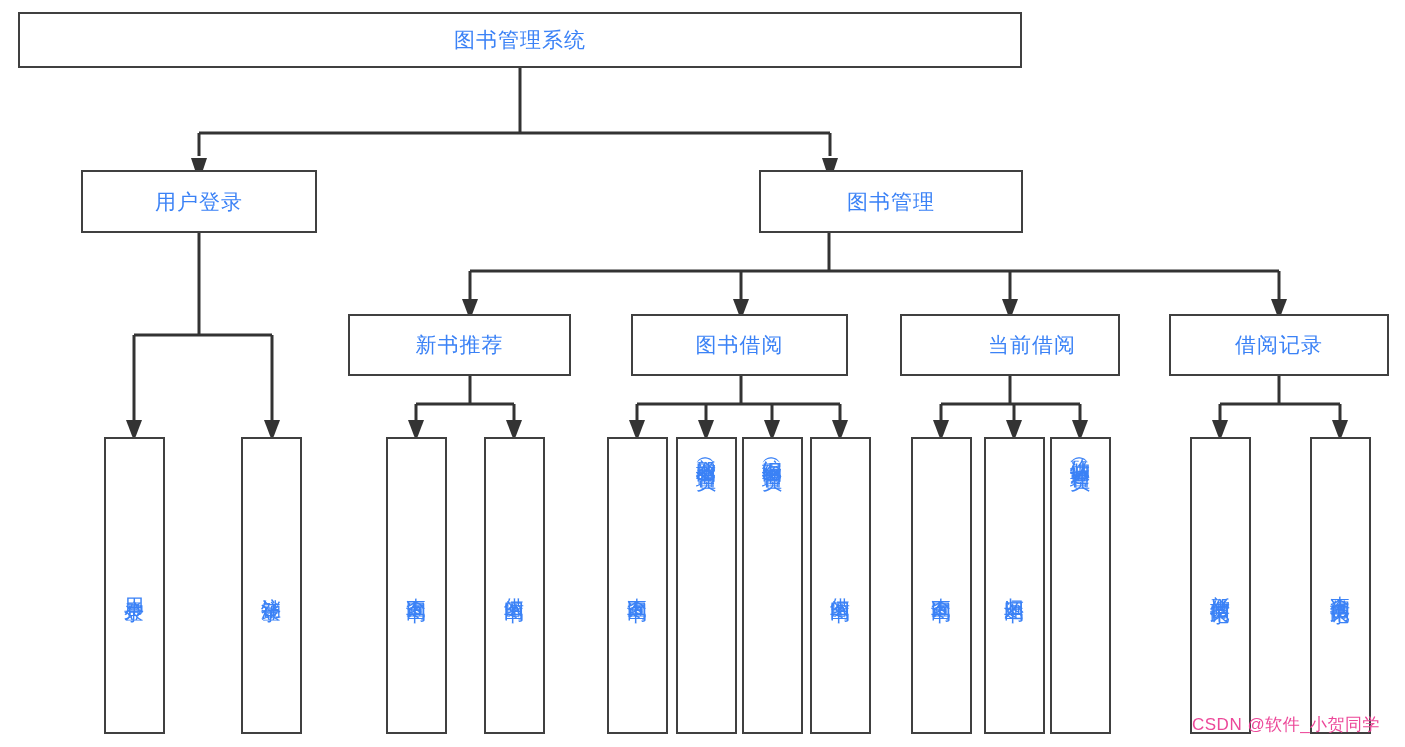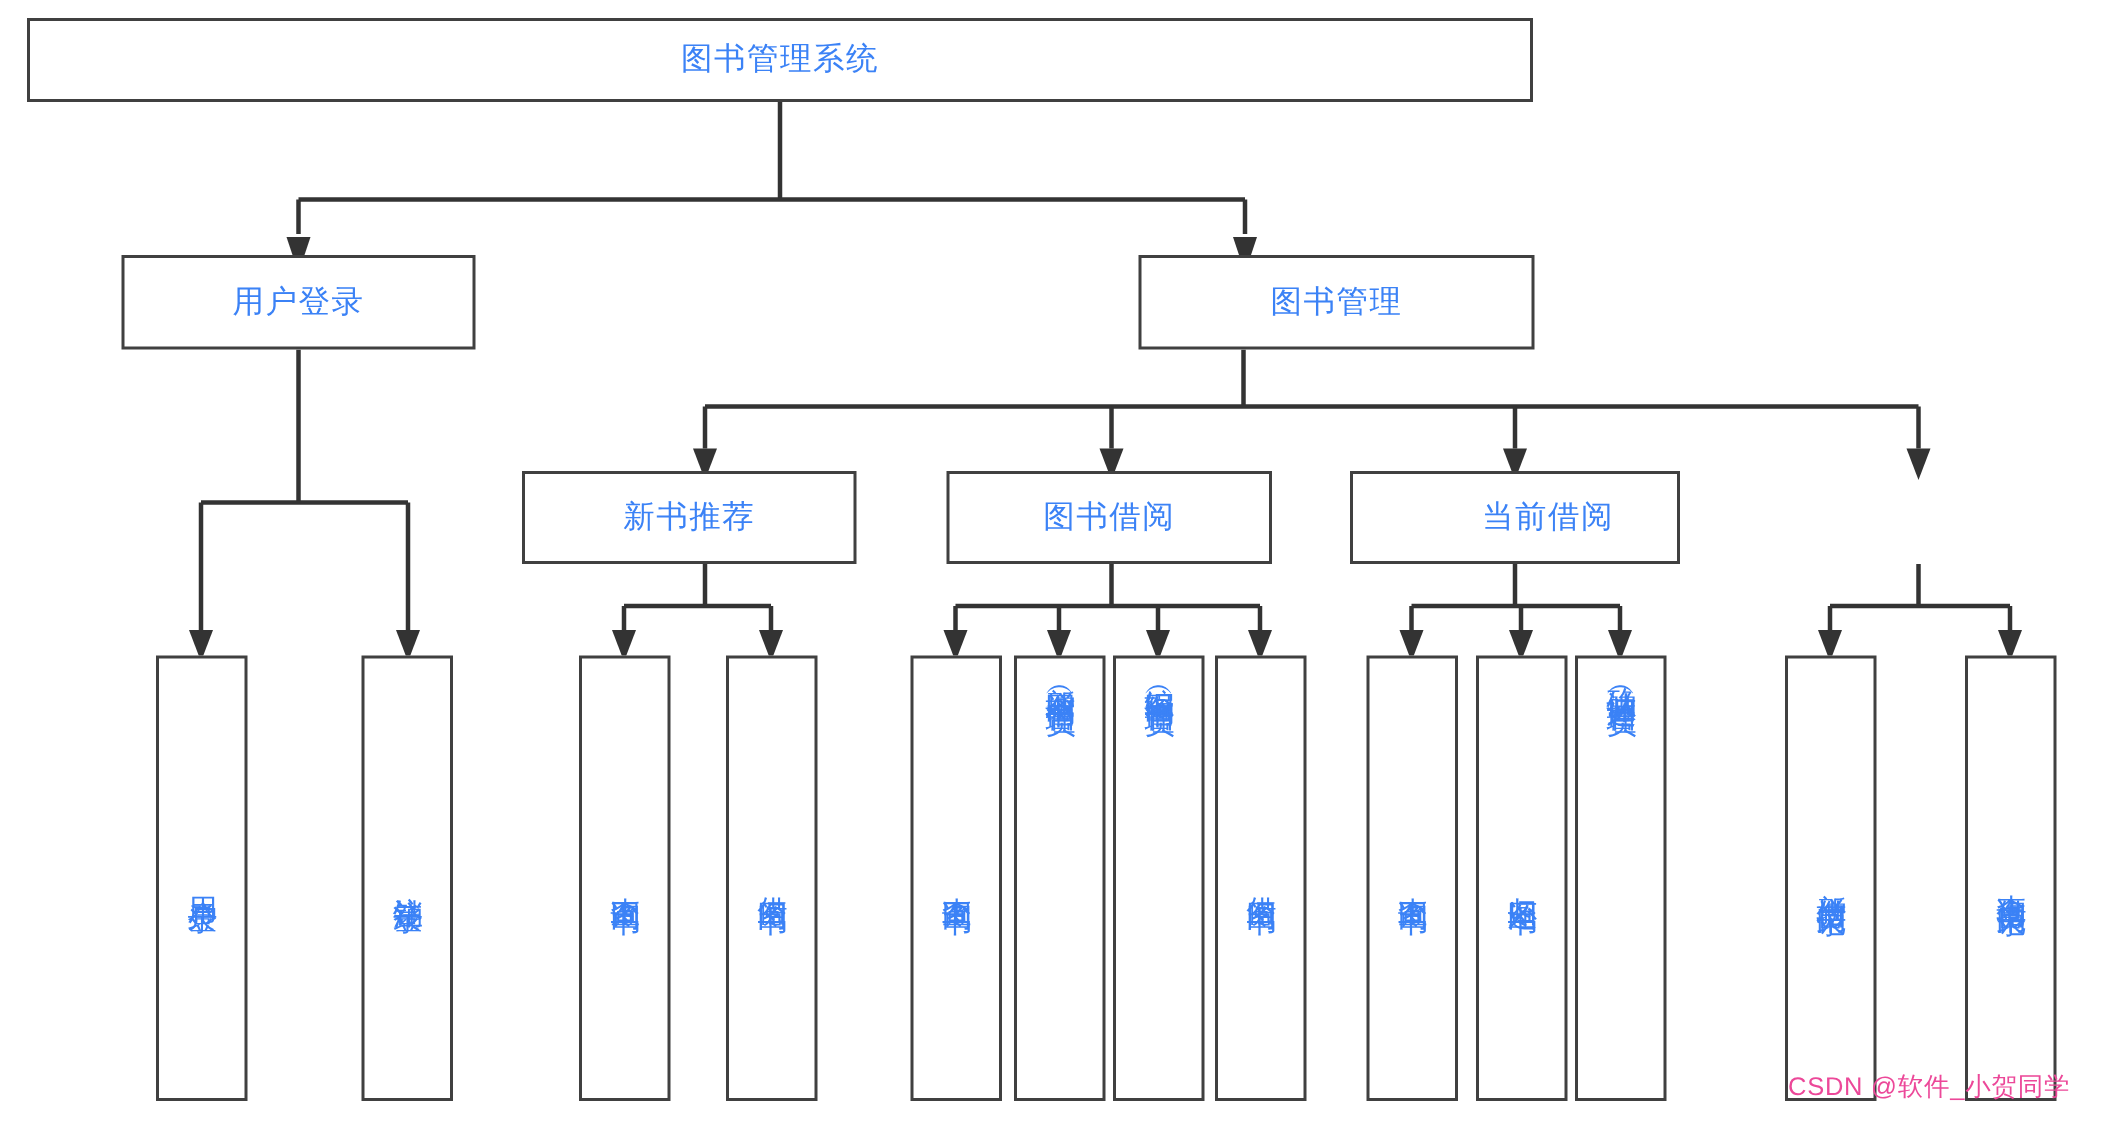--- a/index.html
+++ b/index.html
@@ -172,20 +172,23 @@
 
   <div class="node horizontal" style="left:348px;top:314px;width:223px;height:62px;">
     <span class="label">新书推荐</span>
   </div>
   <div class="node horizontal" style="left:631px;top:314px;width:217px;height:62px;">
     <span class="label">图书借阅</span>
   </div>
   <div class="node horizontal" style="left:900px;top:314px;width:220px;height:62px;padding-left:44px;">
     <span class="label">当前借阅</span>
   </div>
+  <div class="node horizontal" style="left:1169px;top:314px;width:220px;height:62px;">
+    <span class="label">借阅记录</span>
+  </div>
 
   <div class="node vertical center-text" style="left:104px;top:437px;width:61px;height:297px;">
     <span class="label">用户登录</span>
   </div>
   <div class="node vertical center-text" style="left:241px;top:437px;width:61px;height:297px;">
     <span class="label">注销登录</span>
   </div>
 
   <div class="node vertical center-text" style="left:386px;top:437px;width:61px;height:297px;">
     <span class="label">查询图书</span>

